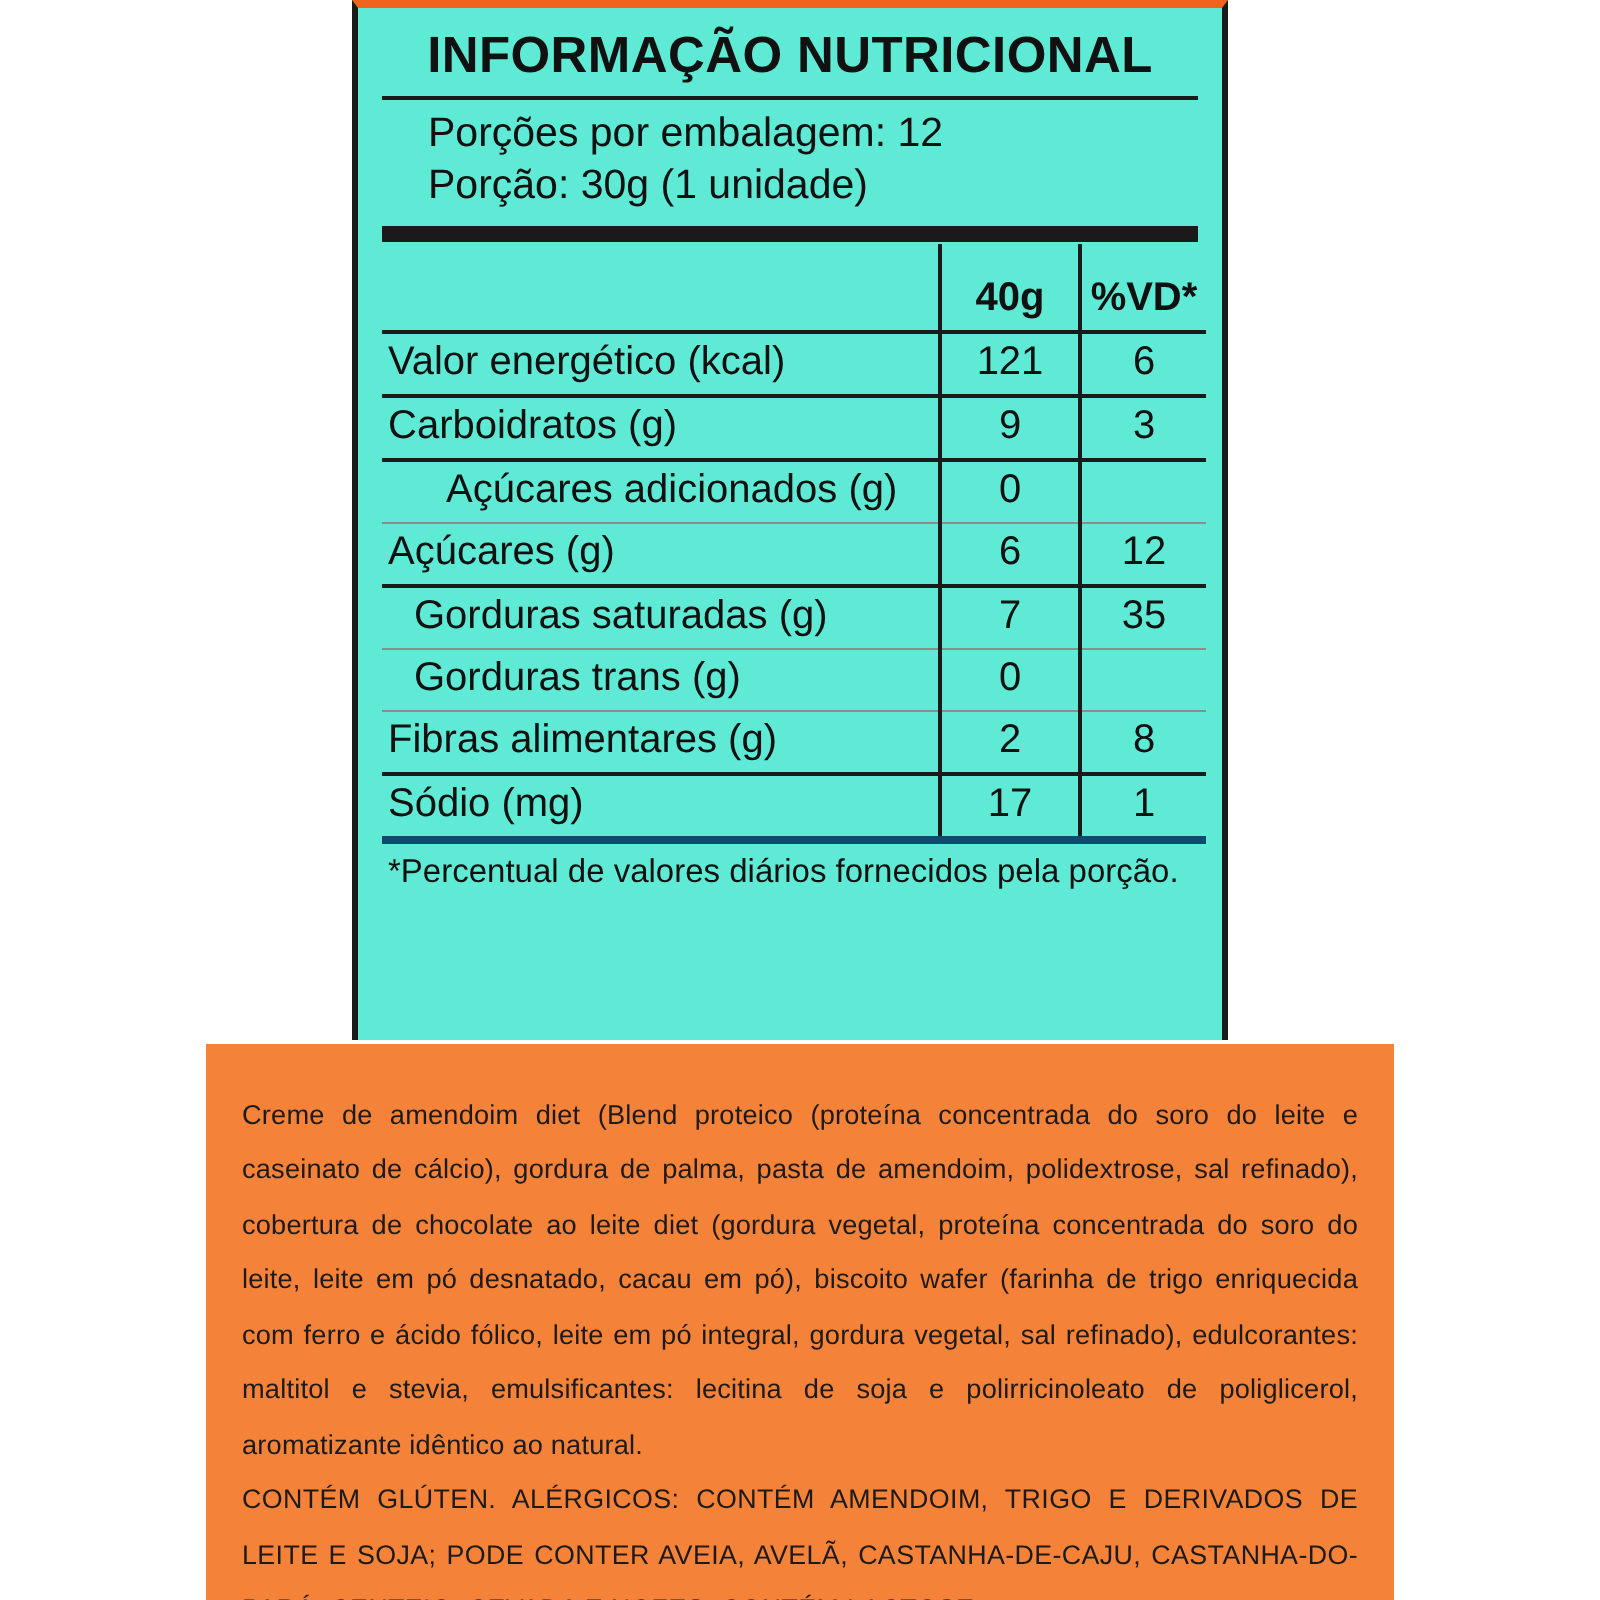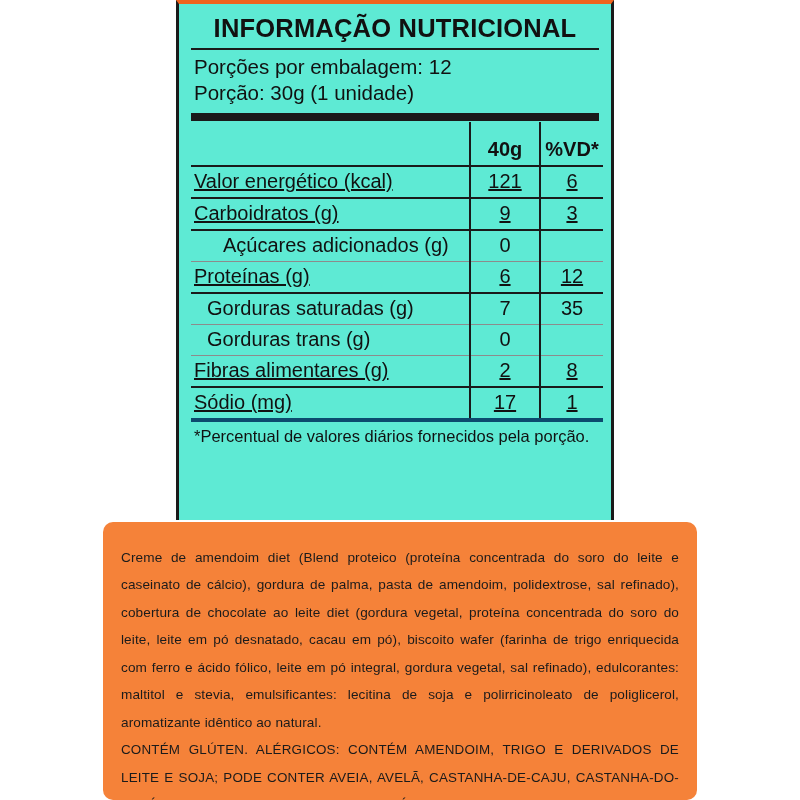--- a/index.html
+++ b/index.html
@@ -36,20 +36,21 @@
     padding: 4px 0 5px 0;
     border-bottom: 2px solid #1a1a1a;
     white-space: nowrap;
   }
 
   .serving-line {
     font-size: 20.5px;
     color: #111;
     line-height: 1.28;
     padding-left: 3px;
+    margin-left: 20px;
   }
   #servings-per-pack { padding-top: 4px; }
 
   #thick-rule {
     height: 8px;
     background: #1a1a1a;
     margin-top: 7px;
   }
 
   
@@ -76,21 +77,21 @@
   .col-val  { text-align: center; }
 
   
   .sep-l { border-left: 2px solid #1a1a1a; }
 
   thead th { font-weight: bold; font-size: 20.5px; padding-top: 16px !important; }
   thead tr th { border-bottom: 2px solid #1a1a1a; }
   thead th.hdr-blank { border-bottom: 2px solid #1a1a1a; }
 
   
-  tr.lvl0 > td { border-bottom: 2px solid #1a1a1a; text-decoration: underline; }
+  tr.lvl0 > td { border-bottom: 2px solid #1a1a1a; }
   tr.lvl1 > td, tr.lvl2 > td { border-bottom: 1px solid #8c8c8c; }
   tr.last-row > td { border-bottom: 4px solid #0c4a6e; }
 
   td.ind1 { padding-left: 16px !important; }
   td.ind2 { padding-left: 32px !important; }
 
   #footnote {
     font-size: 16.5px;
     color: #111;
     padding: 5px 0 0 3px;
@@ -99,21 +100,20 @@
 
   
   #ingredients-panel {
     position: absolute;
     left: 103px;
     top: 522px;
     width: 594px;
     height: 278px;
     background: #F58239;
     padding: 22px 18px 0 18px;
-    border-radius: 10px;
   }
 
   .ing-para {
     font-size: 13.6px;
     color: #1b1b1b;
     line-height: 2.02;
     text-align: justify;
     letter-spacing: 0.1px;
   }
 
@@ -161,21 +161,21 @@
           <td class="col-name">Carboidratos (g)</td>
           <td class="col-val sep-l">9</td>
           <td class="col-val sep-l">3</td>
         </tr>
         <tr class="lvl2">
           <td class="col-name ind2">Açúcares adicionados (g)</td>
           <td class="col-val sep-l">0</td>
           <td class="col-val sep-l"></td>
         </tr>
         <tr class="lvl0">
-          <td class="col-name">Proteínas (g)</td>
+          <td class="col-name">Açúcares (g)</td>
           <td class="col-val sep-l">6</td>
           <td class="col-val sep-l">12</td>
         </tr>
         <tr class="lvl1">
           <td class="col-name ind1">Gorduras saturadas (g)</td>
           <td class="col-val sep-l">7</td>
           <td class="col-val sep-l">35</td>
         </tr>
         <tr class="lvl1">
           <td class="col-name ind1">Gorduras trans (g)</td>

